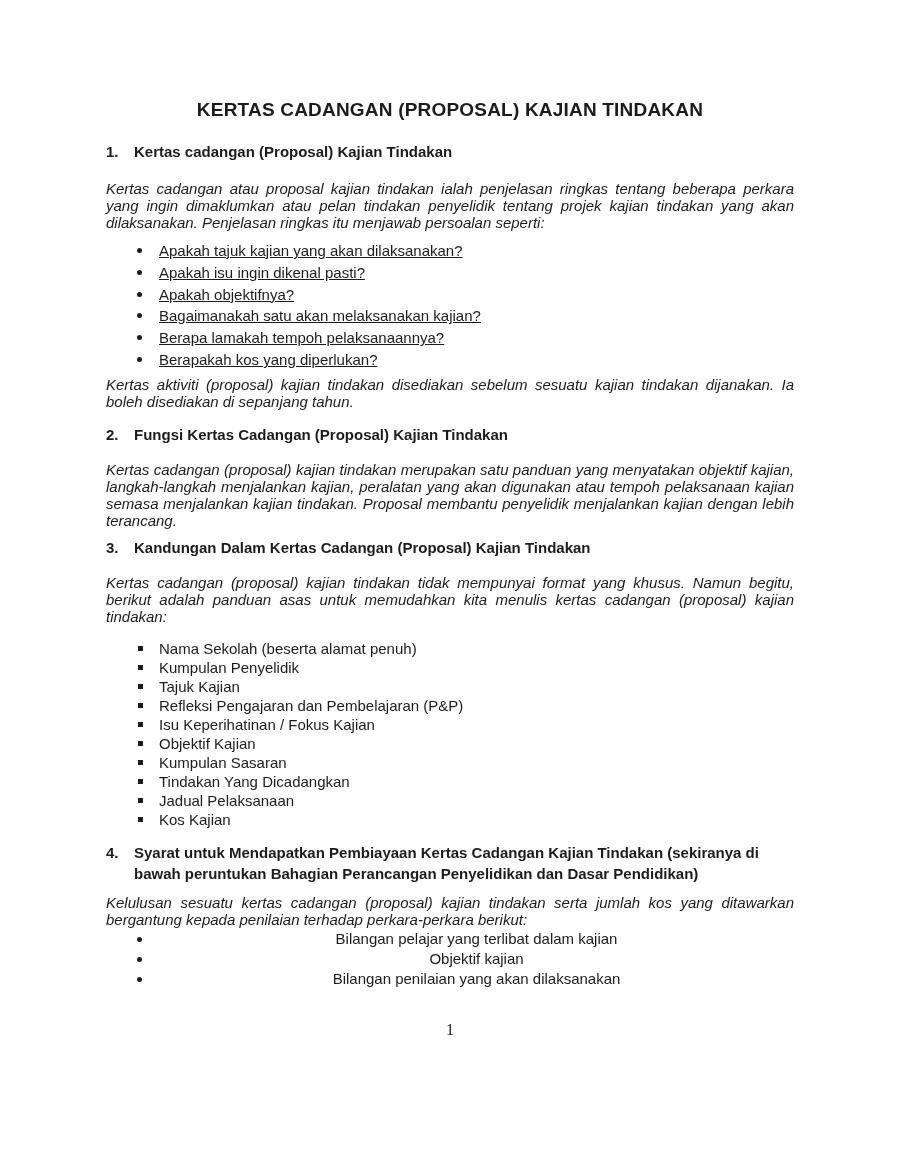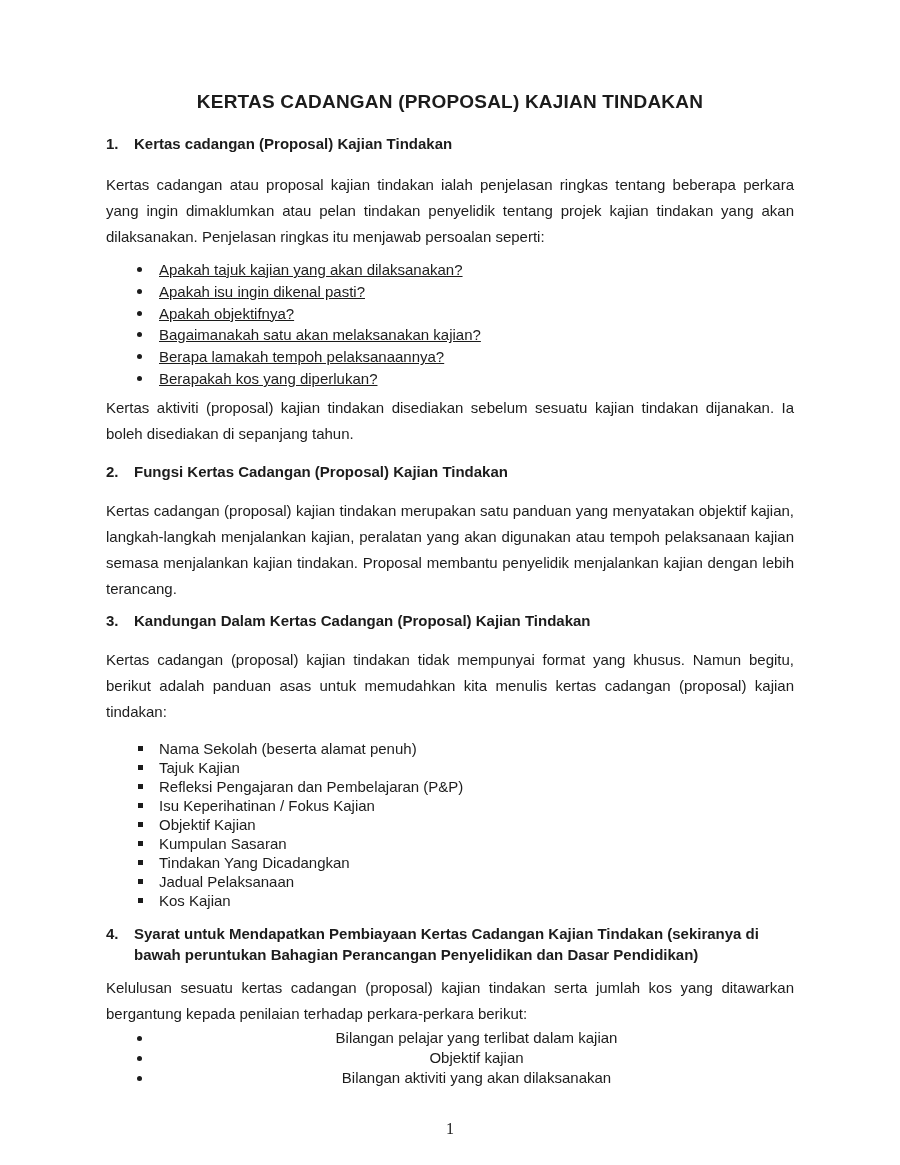--- a/index.html
+++ b/index.html
@@ -6,21 +6,21 @@
   html, body { width: 900px; height: 1165px; }
   body {
     background: #ffffff;
     color: #1c1c1c;
     font-family: "Liberation Sans", sans-serif;
     font-size: 15px;
     overflow: hidden;
   }
   .doc {
     width: 688px;
-    margin: 8px auto;
+    margin: 16px auto;
     padding-top: 81px;
   }
   .doc-title {
     text-align: center;
     font-size: 19px;
     font-weight: bold;
     line-height: 26px;
     letter-spacing: 0.2px;
   }
   .section-heading {
@@ -29,21 +29,22 @@
     font-size: 15px;
     line-height: 21px;
   }
   .section-number {
     width: 28px;
     flex-shrink: 0;
   }
   .section-heading-text { flex: 1; }
   p.para {
     text-align: justify;
-    line-height: 26px;
+    line-height: 17px;
+    font-style: italic;
   }
   ul.bullet-list {
     list-style: none;
     padding-left: 29px;
   }
   ul.bullet-list li {
     position: relative;
     padding-left: 24px;
     line-height: 21.8px;
   }
@@ -113,36 +114,37 @@
   </div>
   <p class="para mt-16">Kertas cadangan (proposal) kajian tindakan merupakan satu panduan yang menyatakan objektif kajian, langkah-langkah menjalankan kajian, peralatan yang akan digunakan atau tempoh pelaksanaan kajian semasa menjalankan kajian tindakan. Proposal membantu penyelidik menjalankan kajian dengan lebih terancang.</p>
 
   <div class="section-heading mt-8">
     <span class="section-number">3.</span>
     <span class="section-heading-text">Kandungan Dalam Kertas Cadangan (Proposal) Kajian Tindakan</span>
   </div>
   <p class="para mt-16">Kertas cadangan (proposal) kajian tindakan tidak mempunyai format yang khusus. Namun begitu, berikut adalah panduan asas untuk memudahkan kita menulis kertas cadangan (proposal) kajian tindakan:</p>
   <ul class="bullet-list bullet-square mt-14">
     <li>Nama Sekolah (beserta alamat penuh)</li>
+    <li>Kumpulan Penyelidik</li>
     <li>Tajuk Kajian</li>
     <li>Refleksi Pengajaran dan Pembelajaran (P&amp;P)</li>
     <li>Isu Keperihatinan / Fokus Kajian</li>
     <li>Objektif Kajian</li>
     <li>Kumpulan Sasaran</li>
     <li>Tindakan Yang Dicadangkan</li>
     <li>Jadual Pelaksanaan</li>
     <li>Kos Kajian</li>
   </ul>
 
   <div class="section-heading mt-13">
     <span class="section-number">4.</span>
     <span class="section-heading-text">Syarat untuk Mendapatkan Pembiayaan Kertas Cadangan Kajian Tindakan (sekiranya di bawah peruntukan Bahagian Perancangan Penyelidikan dan Dasar Pendidikan)</span>
   </div>
   <p class="para mt-10">Kelulusan sesuatu kertas cadangan (proposal) kajian tindakan serta jumlah kos yang ditawarkan bergantung kepada penilaian terhadap perkara-perkara berikut:</p>
   <ul class="bullet-list bullet-round bullet-tight mt-1">
     <li>Bilangan pelajar yang terlibat dalam kajian</li>
     <li>Objektif kajian</li>
-    <li>Bilangan aktiviti yang akan dilaksanakan</li>
+    <li>Bilangan penilaian yang akan dilaksanakan</li>
   </ul>
 
   <div class="page-number">1</div>
 
 </div>
 
 </body></html>

